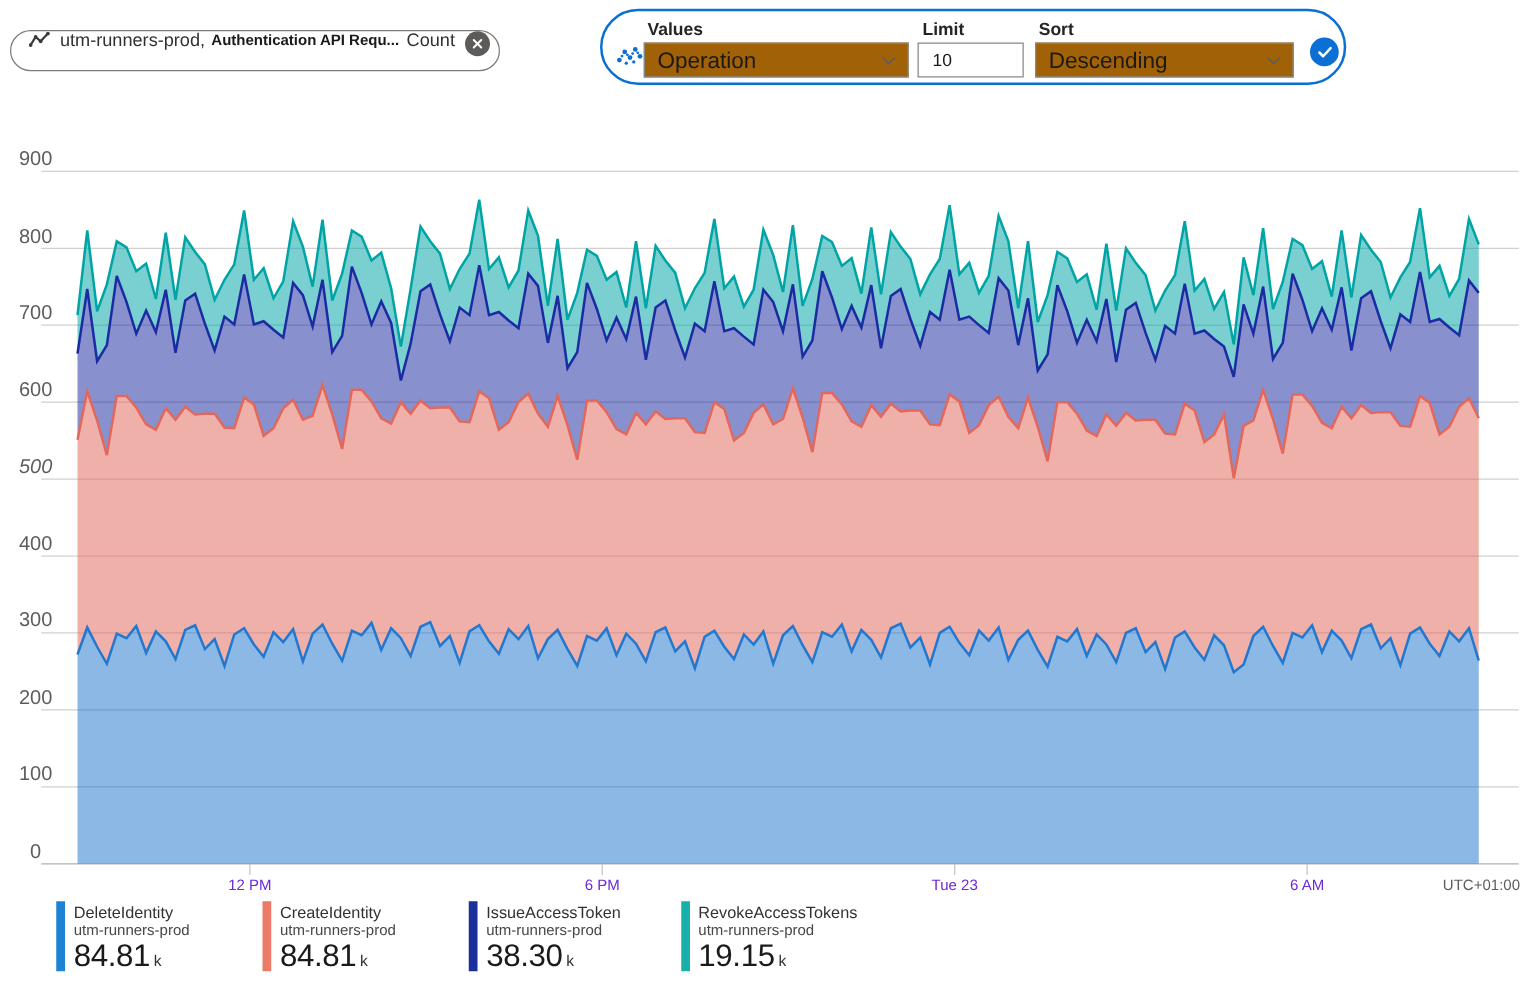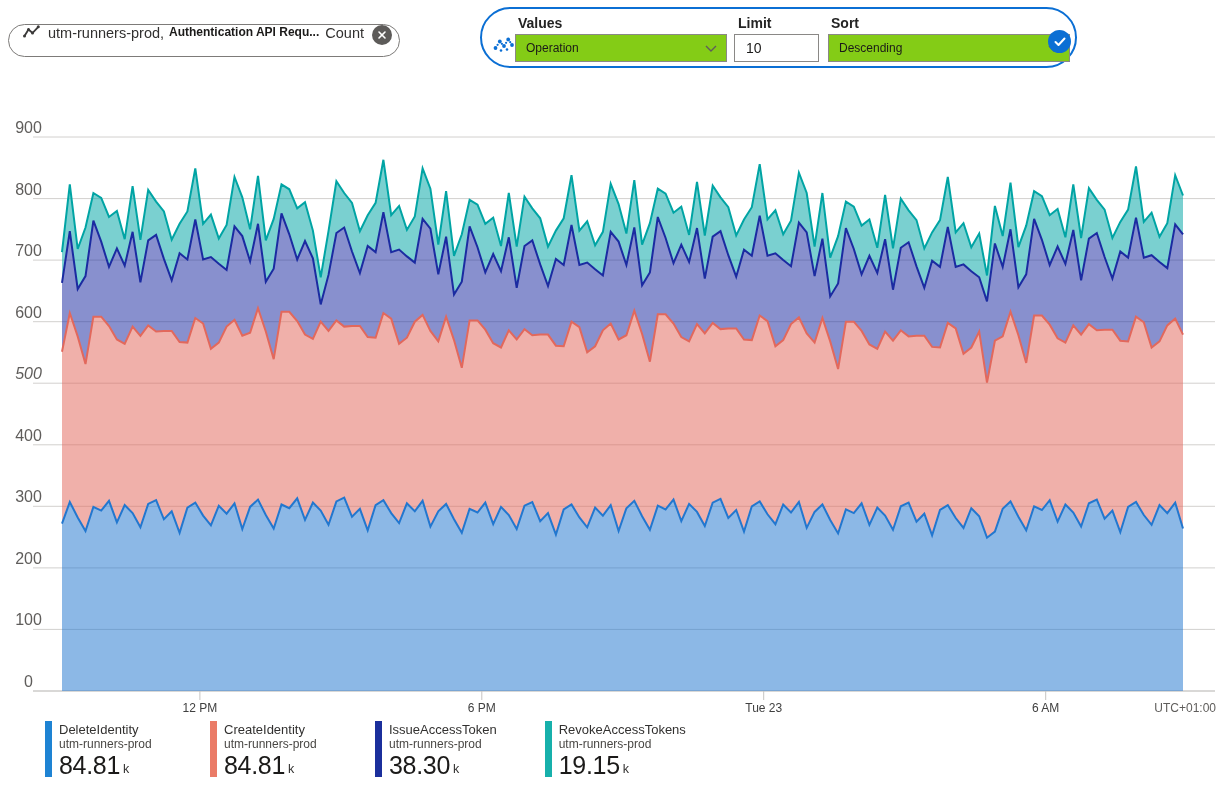--- a/index.html
+++ b/index.html
@@ -15,32 +15,32 @@
   .pill .met{font-size:12px;font-weight:700;color:#1b1a19;margin-left:5px;white-space:pre;}
   .pill .agg{font-size:14.5px;color:#323130;margin-left:6px;white-space:pre;}
   .close-btn{width:20px;height:20px;border-radius:50%;background:#5d5b59;border:none;
         display:flex;align-items:center;justify-content:center;margin-left:8px;padding:0;cursor:pointer;}
 
   
   .split{position:absolute;left:480px;top:7px;width:597px;height:61px;border:2px solid #0ea5e9;
          border-radius:31px;background:#fff;box-sizing:border-box;}
   .split-icon{position:absolute;left:11px;top:26px;}
   .flabel{position:absolute;top:6px;font-size:14px;font-weight:700;color:#242424;}
-  .dd{position:absolute;top:25px;height:28px;border:1px solid #8a8886;background:#84cc16;
+  .dd{position:absolute;top:25px;height:28px;border:1px solid #8a8886;background:#a16207;
       display:flex;align-items:center;justify-content:space-between;box-sizing:border-box;
-      padding:0 9px 0 10px;font-size:12px;color:#1b1a19;cursor:pointer;}
+      padding:0 9px 0 10px;font-size:18px;color:#1b1a19;cursor:pointer;}
   .limit-input{position:absolute;top:25px;height:28px;width:85px;border:1px solid #8a8886;
       box-sizing:border-box;padding:0 0 0 11px;font-size:14px;color:#1b1a19;font-family:inherit;outline:none;}
   .apply-btn{position:absolute;left:566px;top:21px;width:23px;height:23px;border-radius:50%;
       background:#0b6fd4;border:none;display:flex;align-items:center;justify-content:center;padding:0;cursor:pointer;}
 
   
   #plot{position:absolute;left:0;top:0;}
   .ylab{position:absolute;left:0;width:57px;text-align:center;font-size:16px;color:#5f5d5b;height:14px;line-height:14px;}
-  .xlab{position:absolute;top:701px;width:90px;text-align:center;font-size:12px;color:#404040;}
+  .xlab{position:absolute;top:701px;width:90px;text-align:center;font-size:12px;color:#6d28d9;}
   .tz{position:absolute;right:14px;top:701px;font-size:12px;color:#5f5d5b;}
 
   
   .legend{position:absolute;left:28px;top:721px;display:flex;gap:31px;}
   .litem{display:flex;cursor:pointer;padding-left:17px;}
   .lbar{width:7px;height:56px;margin-right:7px;flex:0 0 auto;}
   .lcol{display:flex;flex-direction:column;min-width:103px;}
   .lname{font-size:13px;color:#323130;line-height:15px;margin-top:1px;white-space:nowrap;}
   .lres{font-size:12px;color:#494744;line-height:14px;white-space:nowrap;}
   .lval{display:flex;align-items:flex-end;margin-top:2px;}
@@ -136,21 +136,21 @@
       <span>Operation</span>
       <svg width="12" height="7" viewBox="0 0 12 7">
         <path d="M1 1 L6 6 L11 1" fill="none" stroke="#5f5d5b" stroke-width="1.4"></path>
       </svg>
     </div>
 
     <span class="flabel" style="left:256px">Limit</span>
     <input class="limit-input" style="left: 252px;" type="text" value="10">
 
     <span class="flabel" style="left:349px">Sort</span>
-    <div class="dd" style="left:346px;width:242px">
+    <div class="dd" style="left:346px;width:207px">
       <span>Descending</span>
       <svg width="12" height="7" viewBox="0 0 12 7">
         <path d="M1 1 L6 6 L11 1" fill="none" stroke="#5f5d5b" stroke-width="1.4"></path>
       </svg>
     </div>
 
     <button class="apply-btn" style="background: rgb(11, 111, 212);">
       <svg width="12" height="10" viewBox="0 0 12 10">
         <path d="M1.5 5 L4.5 8 L10.5 1.5" fill="none" stroke="#fff" stroke-width="2" stroke-linecap="round" stroke-linejoin="round"></path>
       </svg>

